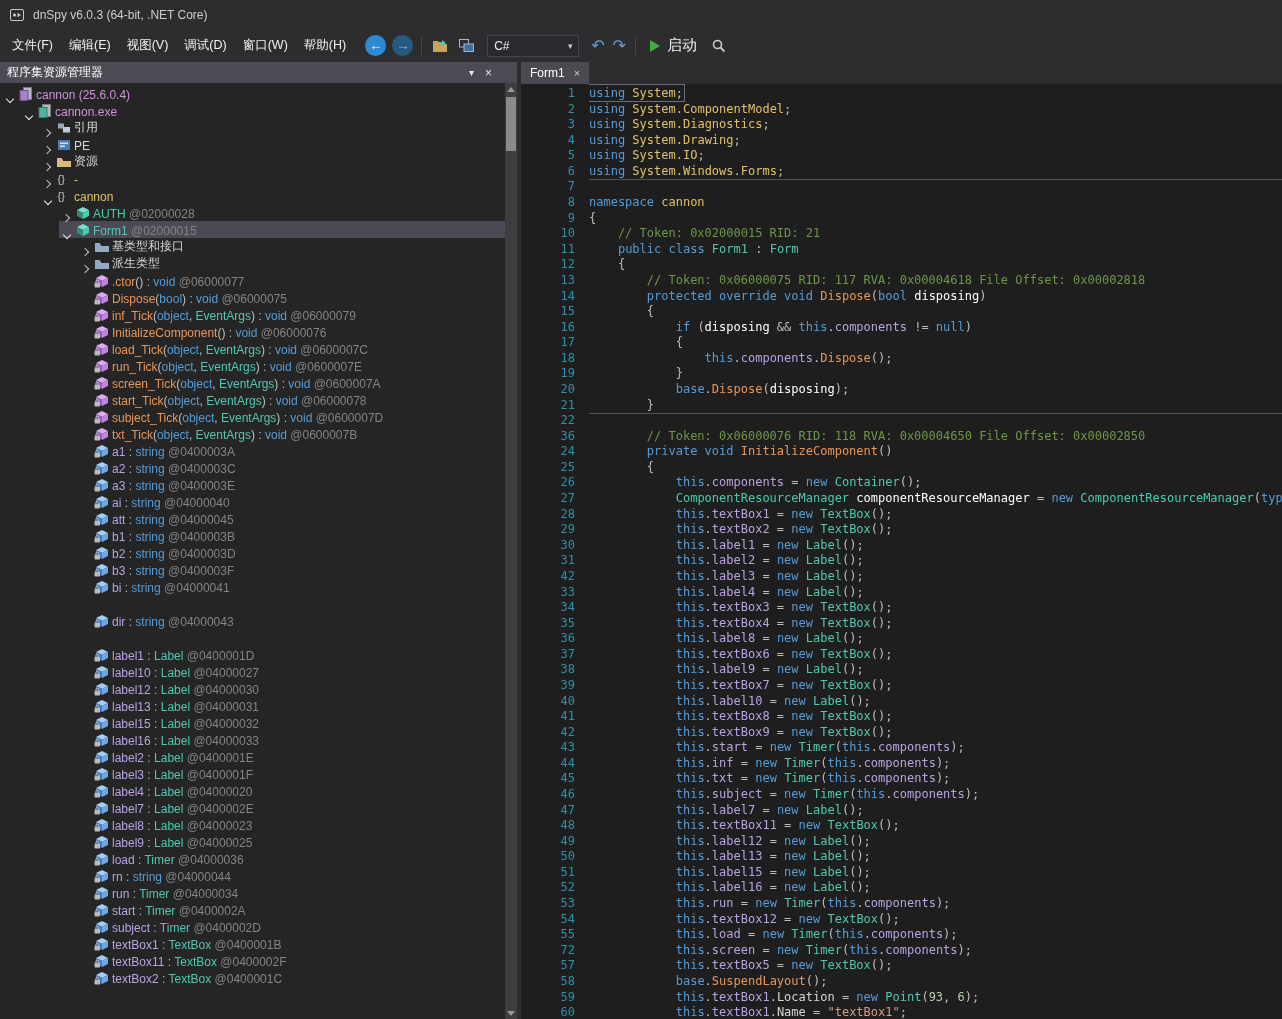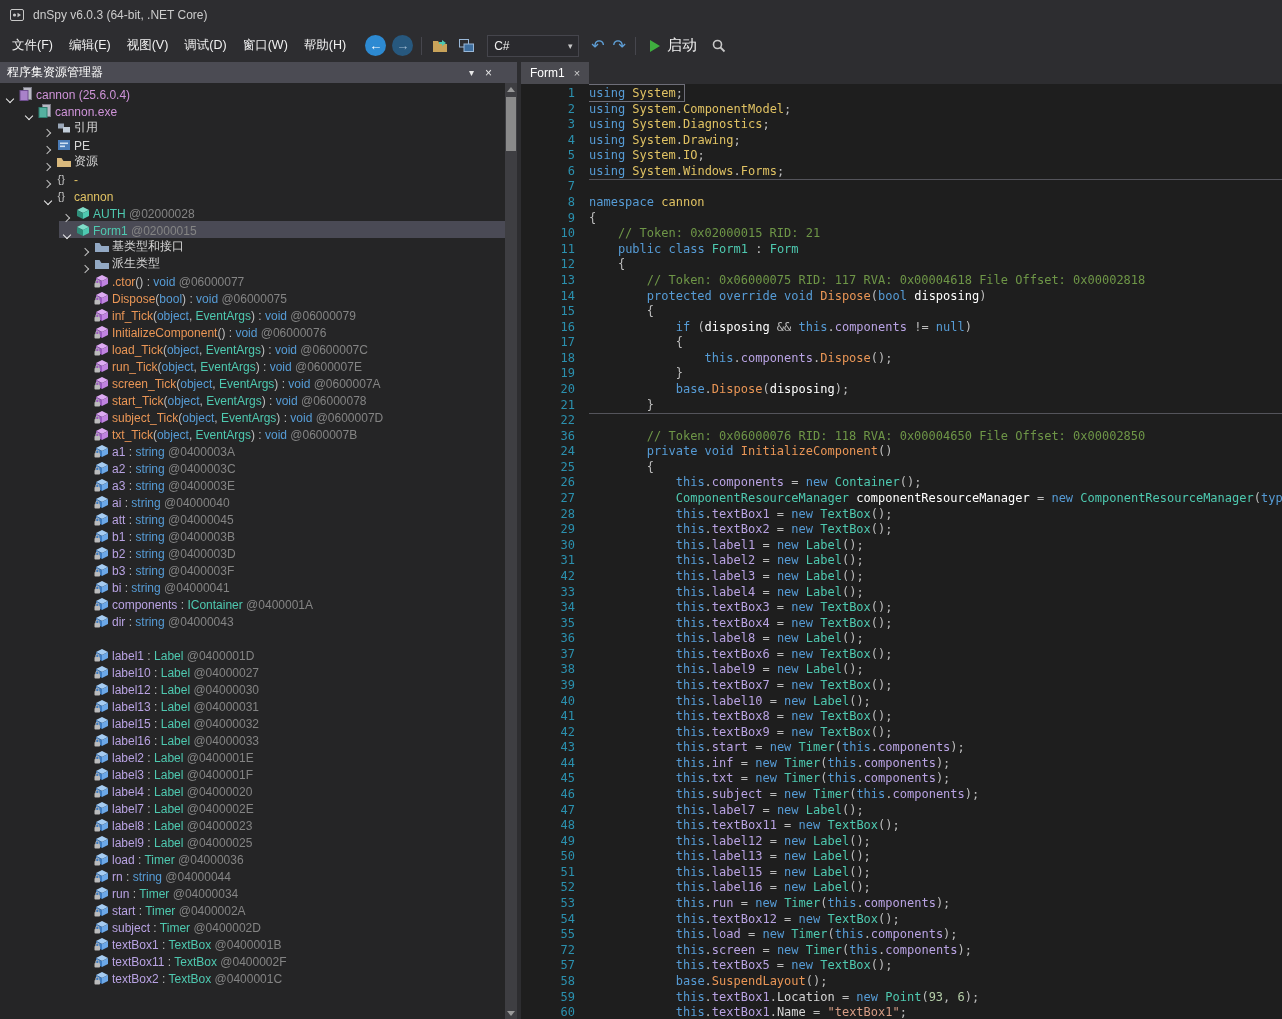--- a/index.html
+++ b/index.html
@@ -309,27 +309,21 @@
               <path d="M1.8 10 V8.6 a1.5 1.5 0 0 1 3 0 V10" stroke="#BBBBBB" stroke-width="1" fill="none"></path>
               <rect x="0.5" y="10" width="5.5" height="4.5" rx="0.8" fill="#BBBBBB"></rect>
             </svg></span><span class="tlabel"><span class="sg-f">b3</span><span class="sg-o"> : </span><span class="sg-k">string</span><span class="sg-a"> @0400003F</span></span></span></div>
       <div class="trow"><span class="tindent" style="width: 78px;"></span><span class="tbody"><span class="exp none"></span><span class="ic"><svg width="16" height="16" viewBox="0 0 16 16">
               <polygon points="8,2 14,5 8,8 2,5" fill="#A5CCF2"></polygon>
               <polygon points="2,5 8,8 8,14 2,11" fill="#3F7CC0"></polygon>
               <polygon points="14,5 8,8 8,14 14,11" fill="#6CA8E8"></polygon>
               <path d="M1.8 10 V8.6 a1.5 1.5 0 0 1 3 0 V10" stroke="#BBBBBB" stroke-width="1" fill="none"></path>
               <rect x="0.5" y="10" width="5.5" height="4.5" rx="0.8" fill="#BBBBBB"></rect>
             </svg></span><span class="tlabel"><span class="sg-f">bi</span><span class="sg-o"> : </span><span class="sg-k">string</span><span class="sg-a"> @04000041</span></span></span></div>
-      <div class="trow"><span class="tindent" style="width: 78px;"></span><span class="tbody"><span class="exp none"></span><span class="ic"><svg width="16" height="16" viewBox="0 0 16 16">
-              <polygon points="8,2 14,5 8,8 2,5" fill="#A5CCF2"></polygon>
-              <polygon points="2,5 8,8 8,14 2,11" fill="#3F7CC0"></polygon>
-              <polygon points="14,5 8,8 8,14 14,11" fill="#6CA8E8"></polygon>
-              <path d="M1.8 10 V8.6 a1.5 1.5 0 0 1 3 0 V10" stroke="#BBBBBB" stroke-width="1" fill="none"></path>
-              <rect x="0.5" y="10" width="5.5" height="4.5" rx="0.8" fill="#BBBBBB"></rect>
-            </svg></span><span class="tlabel"><span class="sg-f">components</span><span class="sg-o"> : </span><span class="sg-t">IContainer</span><span class="sg-a"> @0400001A</span></span></span></div>
+      <div class="trow"><span class="tindent" style="width: 78px;"></span></div>
       <div class="trow"><span class="tindent" style="width: 78px;"></span><span class="tbody"><span class="exp none"></span><span class="ic"><svg width="16" height="16" viewBox="0 0 16 16">
               <polygon points="8,2 14,5 8,8 2,5" fill="#A5CCF2"></polygon>
               <polygon points="2,5 8,8 8,14 2,11" fill="#3F7CC0"></polygon>
               <polygon points="14,5 8,8 8,14 14,11" fill="#6CA8E8"></polygon>
               <path d="M1.8 10 V8.6 a1.5 1.5 0 0 1 3 0 V10" stroke="#BBBBBB" stroke-width="1" fill="none"></path>
               <rect x="0.5" y="10" width="5.5" height="4.5" rx="0.8" fill="#BBBBBB"></rect>
             </svg></span><span class="tlabel"><span class="sg-f">dir</span><span class="sg-o"> : </span><span class="sg-k">string</span><span class="sg-a"> @04000043</span></span></span></div>
       <div class="trow"><span class="tindent" style="width: 78px;"></span></div>
       <div class="trow"><span class="tindent" style="width: 78px;"></span><span class="tbody"><span class="exp none"></span><span class="ic"><svg width="16" height="16" viewBox="0 0 16 16">
               <polygon points="8,2 14,5 8,8 2,5" fill="#A5CCF2"></polygon>

